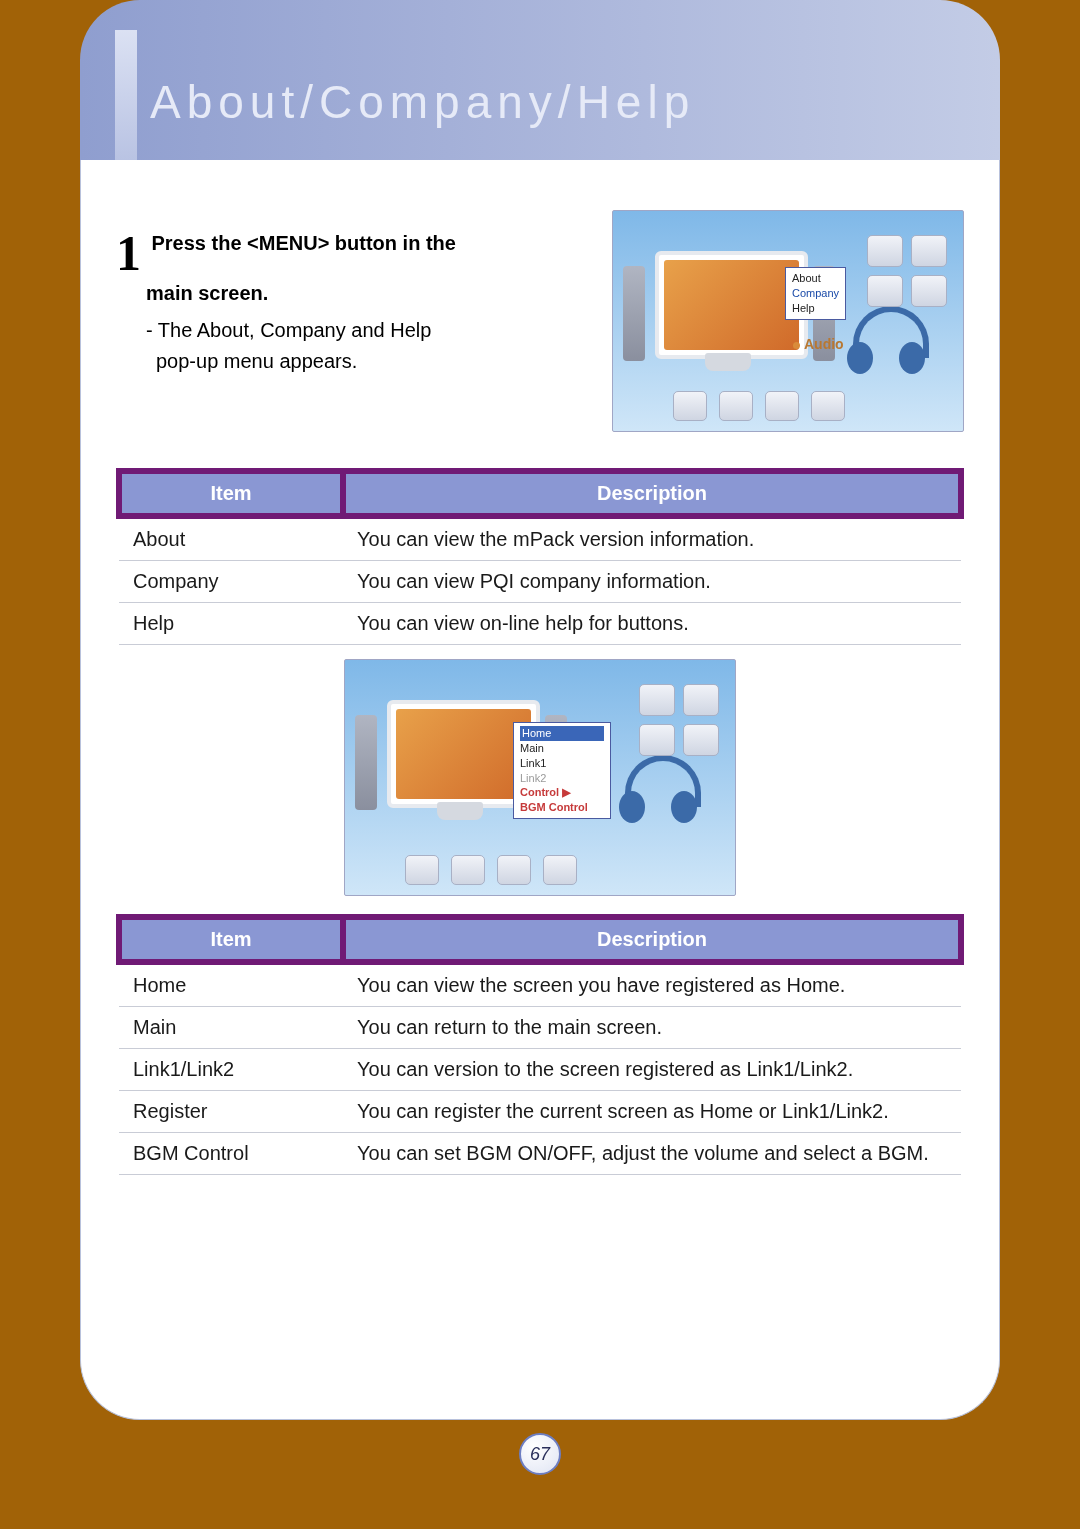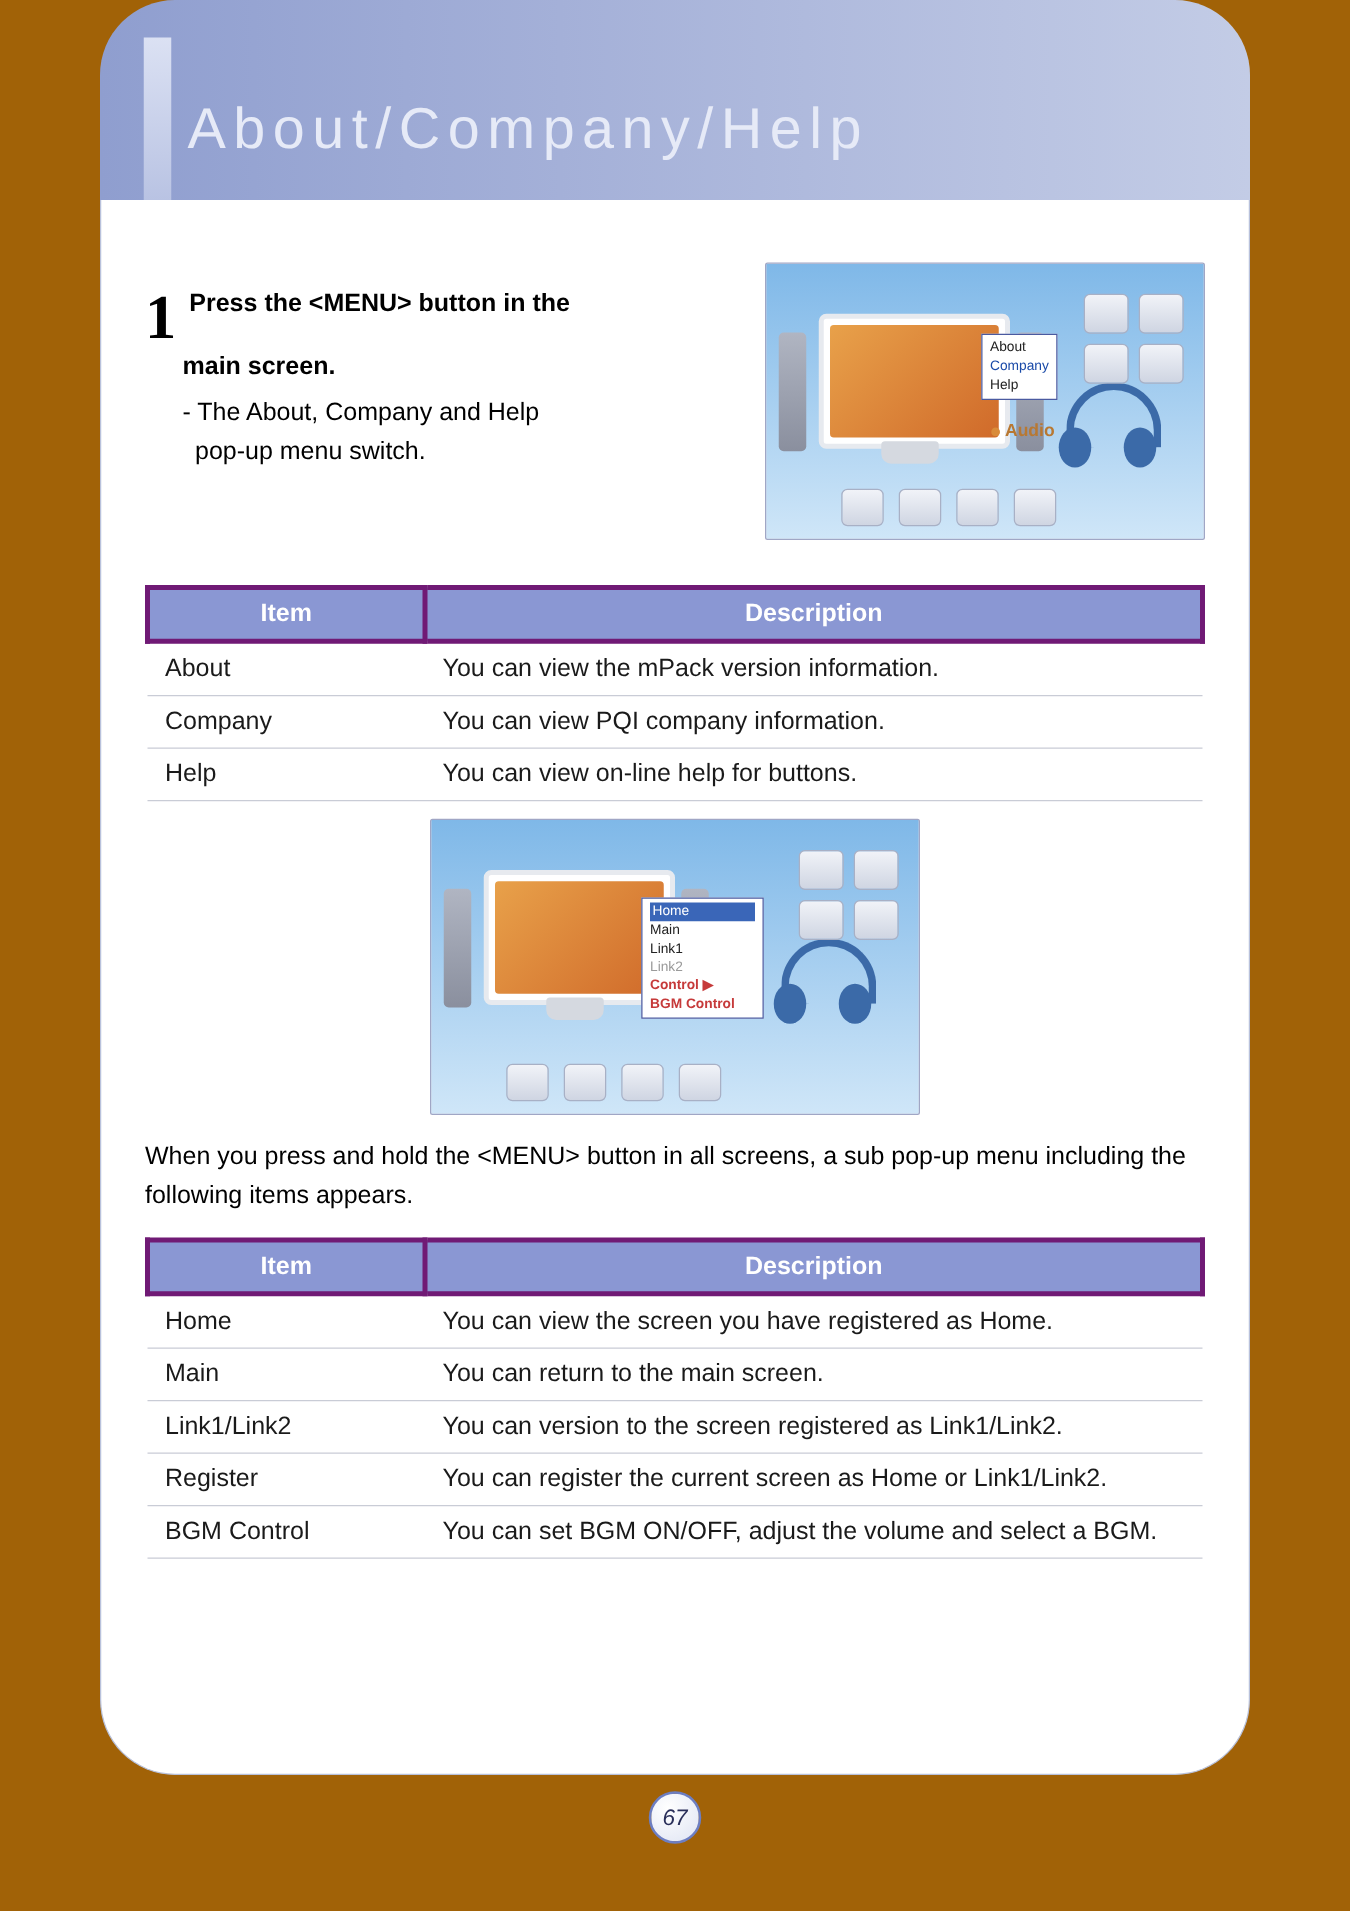--- a/index.html
+++ b/index.html
@@ -44,21 +44,21 @@
     margin-right:4px; vertical-align:middle; }
   .icon-grid { position:absolute; right:16px; top:24px; display:grid; grid-template-columns:repeat(2,36px);
     gap:8px; }
   .ic { width:34px; height:30px; border-radius:5px; background:linear-gradient(#f1f3f8,#cfd5e2);
     border:1px solid #a8b0c5; }
   .icon-row { position:absolute; left:60px; bottom:10px; display:flex; gap:12px; }
   .ic2 { width:32px; height:28px; border-radius:5px; background:linear-gradient(#f1f3f8,#cfd5e2);
     border:1px solid #a8b0c5; }
   .tbl { width:100%; border-collapse:collapse; margin-top:36px; font-size:20px; }
   .tbl th { background:#8a97d3; color:#fff; font-weight:bold; padding:8px 14px; text-align:center;
-    border:4px solid #701a75; }
+    border:6px solid #701a75; }
   .tbl th:first-child { width:190px; }
   .tbl td { padding:9px 14px; border-bottom:1px solid #c9ccd6; color:#1a1a1a; }
   .body-text { font-size:20px; line-height:1.55; margin-top:4px; }
   .page-num { position:absolute; left:50%; bottom:54px; transform:translateX(-50%);
     width:38px; height:38px; border:2px solid #6d7ec2; border-radius:50%;
     background:radial-gradient(circle at 35% 30%, #fff, #dfe4f3);
     display:flex; align-items:center; justify-content:center; font-size:18px; color:#2a2f5a;font-style:italic; }
 </style>
 </head>
 <body>
@@ -70,21 +70,21 @@
   <div class="header-title">About/Company/Help</div>
 
   <div class="content-box">
 
     <div class="step-row">
       <div class="step-text">
         <span class="step-num">1</span>
         <span class="step-bold">Press the &lt;MENU&gt; button in the</span><br>
         <span class="step-bold" style="margin-left:30px;">main screen.</span>
         <div class="step-sub">- The About, Company and Help</div>
-        <div class="step-sub" style="margin-top:0; text-indent:10px;">  pop-up menu switch.</div>
+        <div class="step-sub" style="margin-top:0; text-indent:10px;">  pop-up menu appears.</div>
       </div>
 
       <div class="shot">
         <div class="speaker l"></div>
         <div class="tv">
             <div class="tv-screen"></div>
           </div>
         <div class="tv-stand"></div>
         <div class="speaker r"></div>
         <div class="popup" style="left:172px; top:56px;">
@@ -165,21 +165,20 @@
         <div class="ic"></div>
       </div>
       <div class="icon-row">
         <div class="ic2"></div>
         <div class="ic2"></div>
         <div class="ic2"></div>
         <div class="ic2"></div>
       </div>
     </div>
 
-    <div class="body-text">When you press and hold the &lt;MENU&gt; button in all screens, a sub pop-up menu including the following items appears.</div>
 
     <table class="tbl" style="margin-top:18px;">
       <thead>
           <tr>
         <th>Item</th>
         <th>Description</th>
       </tr>
         </thead>
       <tbody>
         <tr>

